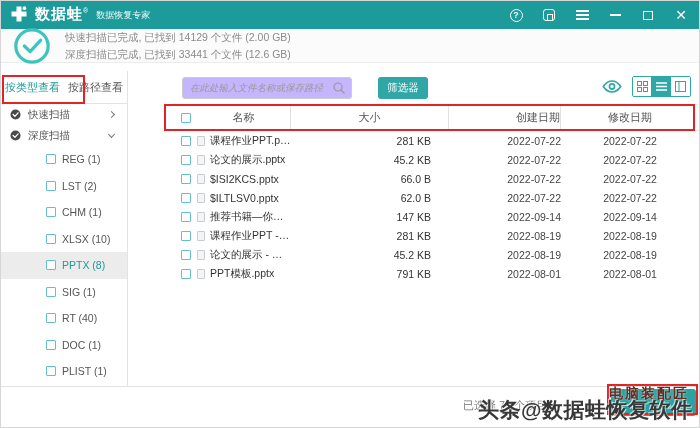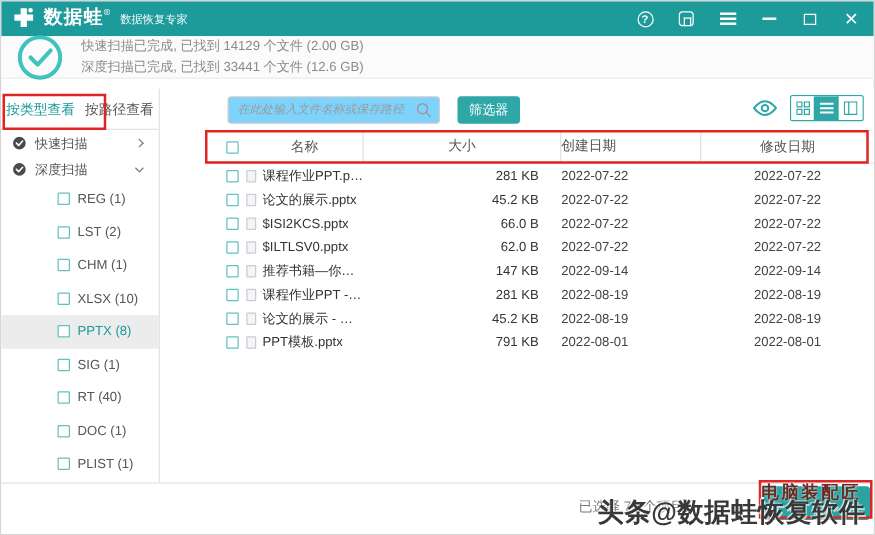--- a/index.html
+++ b/index.html
@@ -44,39 +44,39 @@
   .chev { width:5px; height:5px; border-right:1.4px solid #777; border-bottom:1.4px solid #777; transform:rotate(-45deg); margin-right:3px; }
   .chev.chev-down { transform:rotate(45deg); margin-top:-2px; }
   .type-item { height:26.5px; display:flex; align-items:center; padding-left:45px; cursor:pointer; }
   .type-item.active { background:#ececec; }
   .type-item.active .type-label { color:#1d9a9a; }
   .cb { width:10px; height:10px; border:1px solid #66c0c0; border-radius:1px; background:#fff; flex:none; display:inline-block; }
   .type-label { font-size:10.5px; color:#555; margin-left:6px; }
 
   .content { flex:1; position:relative; background:#fff; }
   .toolbar { height:33px; display:flex; align-items:center; padding-left:15px; }
-  .search-box { width:170px; height:22px; border:1px solid #ccc; border-radius:3px; display:flex; align-items:center; background:#7dd3fc; }
+  .search-box { width:170px; height:22px; border:1px solid #ccc; border-radius:3px; display:flex; align-items:center; background:#c4b5fd; }
   .search-box input { flex:1; border:none; outline:none; font-size:9.5px; font-style:italic; color:#444; padding:0 2px 0 7px; background:transparent; min-width:0; }
   .search-box input::placeholder { color:#9a9a9a; }
   .search-ic { width:14px; height:14px; margin-right:5px; flex:none; }
-  .filter-btn { margin-left:14px; width:50px; height:22px; background:#2fa7a7; color:#fff; border:none; border-radius:3px; font-size:10.5px; cursor:pointer; }
+  .filter-btn { margin-left:26px; width:50px; height:22px; background:#2fa7a7; color:#fff; border:none; border-radius:3px; font-size:10.5px; cursor:pointer; }
   .view-controls { position:absolute; right:8px; top:5px; display:flex; align-items:center; gap:9px; }
   .eye-ic { width:22px; height:15px; cursor:pointer; }
   .seg { display:flex; border:1px solid #2fa7a7; border-radius:2px; overflow:hidden; }
   .seg-btn { width:19px; height:19px; display:flex; align-items:center; justify-content:center; background:#fff; cursor:pointer; border-right:1px solid #2fa7a7; }
   .seg-btn:last-child { border-right:none; }
   .seg-btn.active { background:#2fa7a7; }
 
   .thead { height:27px; display:flex; align-items:center; border-top:1px solid #eee; border-bottom:1px solid #e6e6e6; font-size:11px; color:#555; }
   .tbody { }
   .trow { height:19px; display:flex; align-items:center; font-size:10.5px; color:#333; }
   .col-cb { width:24px; display:flex; justify-content:flex-end; }
   .col-name { width:100px; padding-left:6px; display:flex; align-items:center; white-space:nowrap; overflow:visible; }
   .col-size { width:158px; text-align:right; padding-right:18px; }
-  .col-created { width:112px; text-align:left; }
+  .col-created { width:112px; text-align:right; }
   .col-modified { width:138px; text-align:center; }
   .thead .col-name { justify-content:center; border-right:1px solid #e2e2e2; height:100%; align-items:center; }
   .thead .col-size, .thead .col-created { border-right:1px solid #e2e2e2; height:100%; line-height:25px; }
   .thead .col-size { text-align:center; padding-right:0; }
   .file-ic { width:8px; height:10px; border:1px solid #c8cdd2; background:#f3f5f7; border-radius:1px; margin-right:5px; flex:none; }
   .trow .col-name span.nm { overflow:hidden; text-overflow:ellipsis; max-width:118px; }
   .trow .col-created, .trow .col-modified { color:#444; }
 
   
   .footer { position:absolute; left:0; top:385px; width:100%; height:43px; border-top:1px solid #e3e3e3; background:#fff; }

